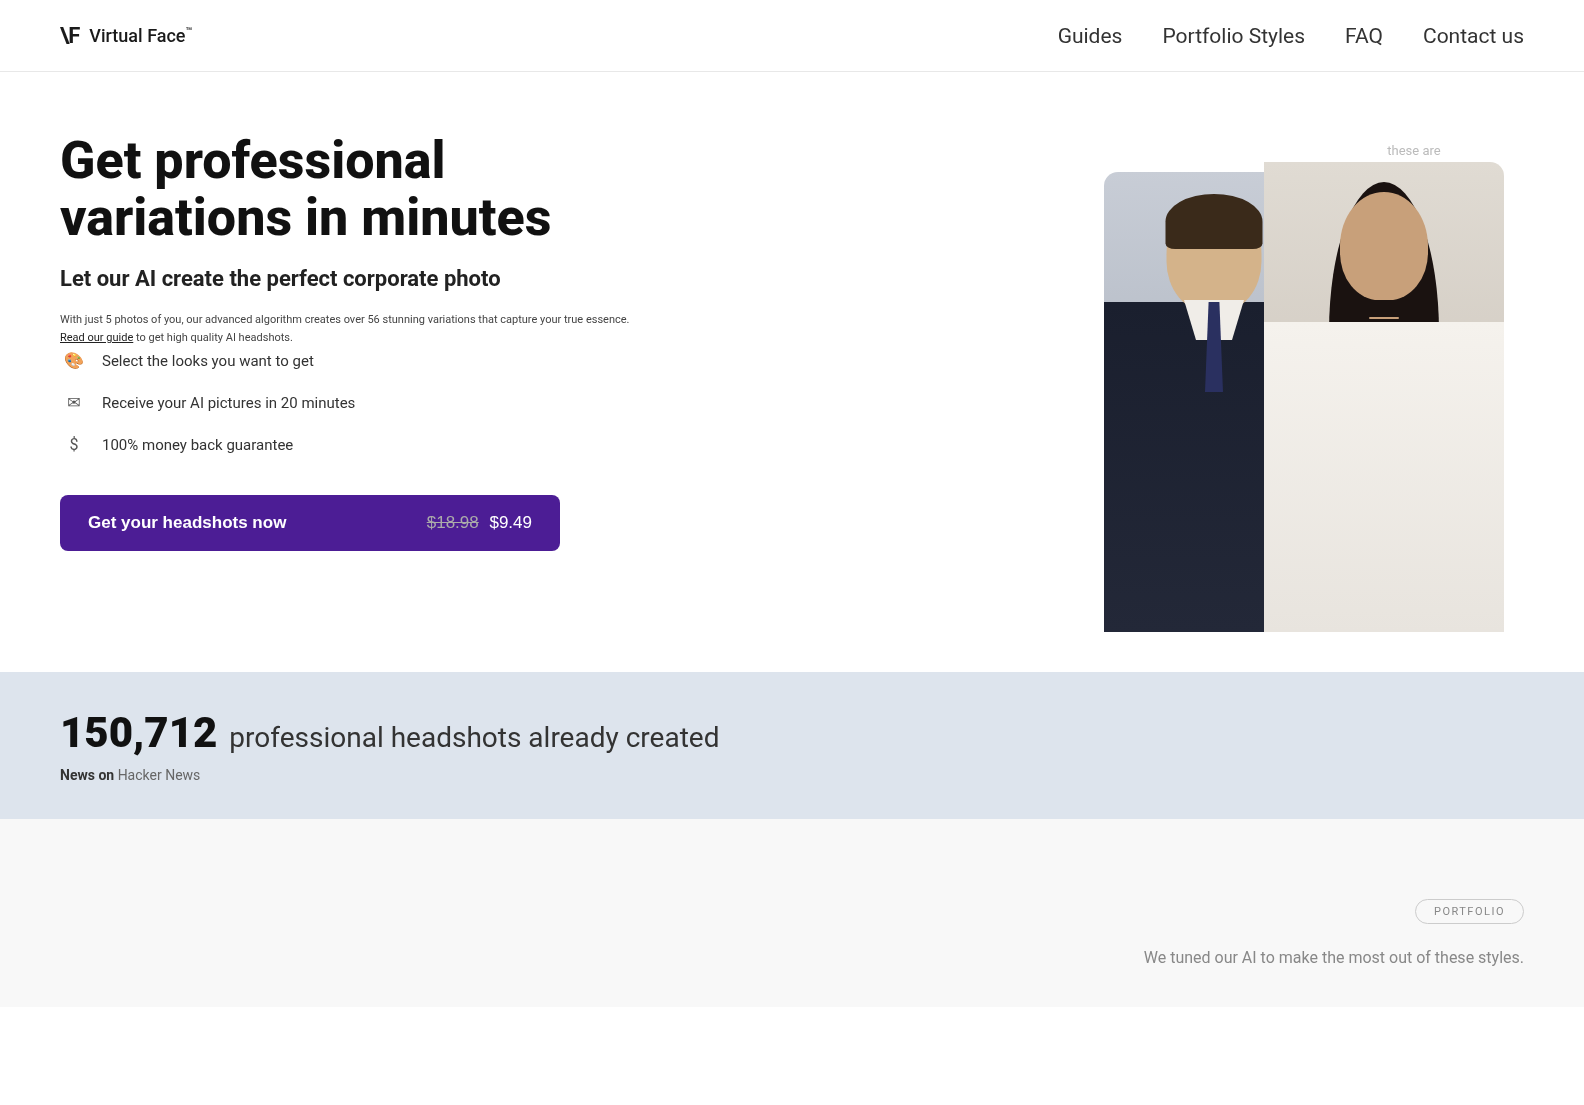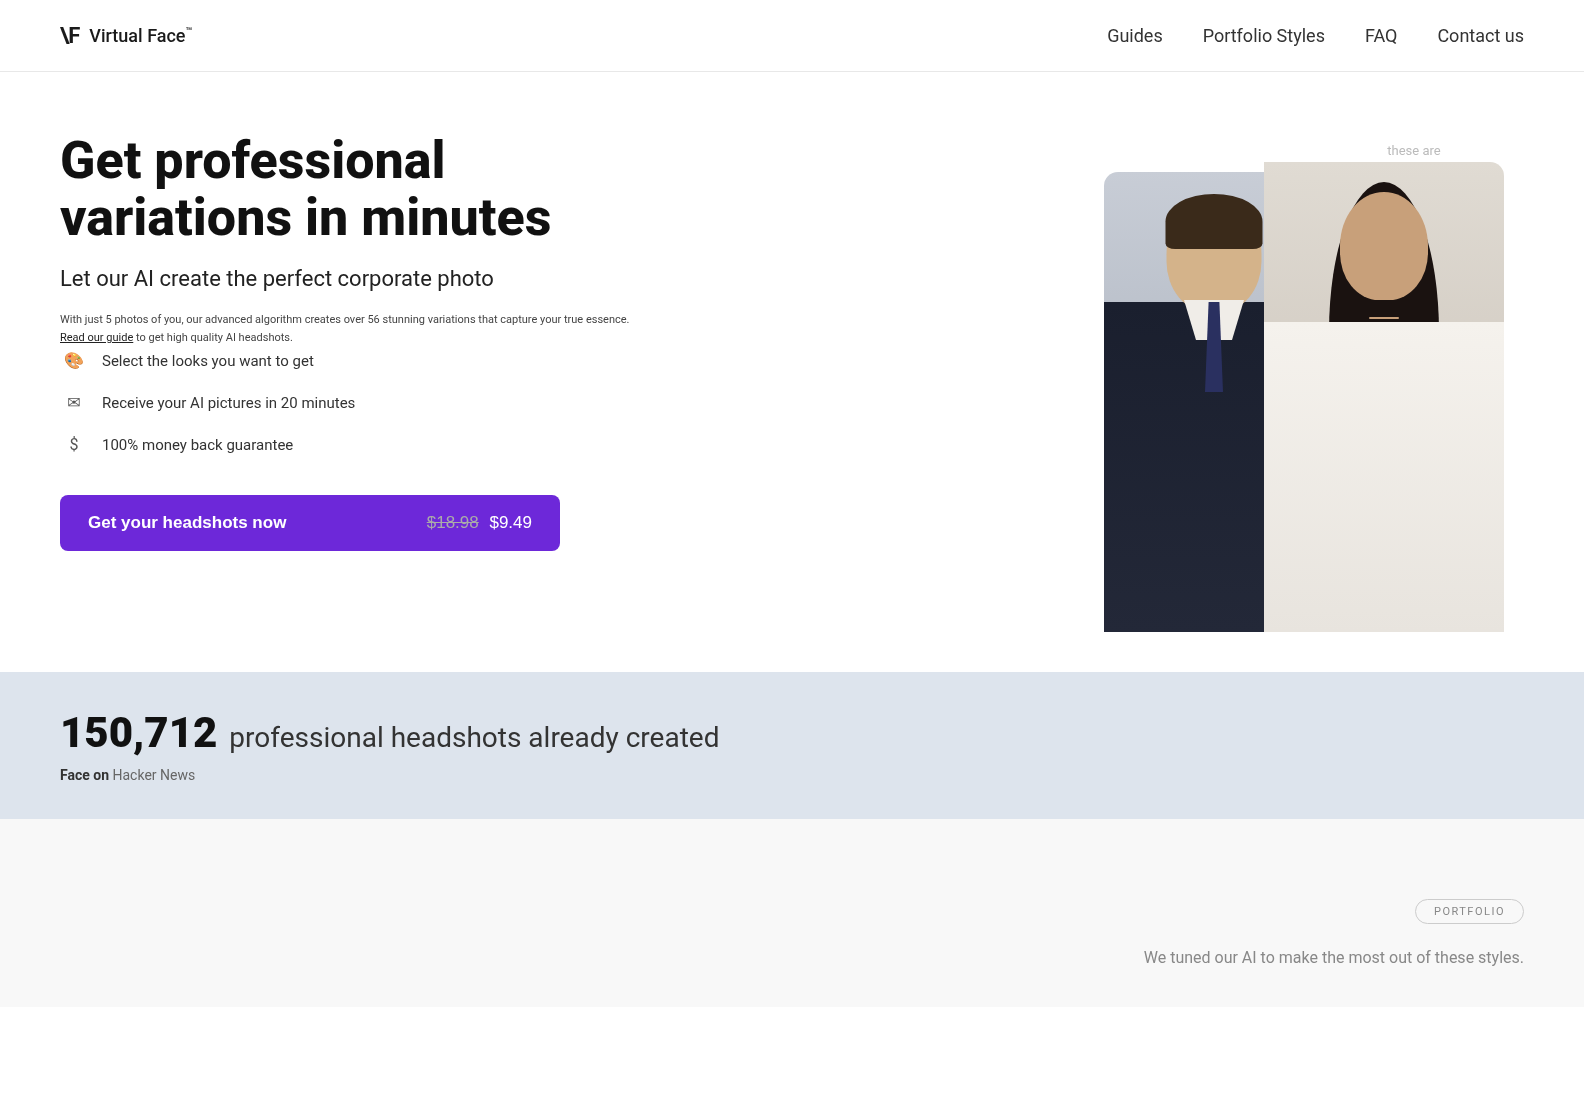--- a/index.html
+++ b/index.html
@@ -9,38 +9,38 @@
     nav {
       display: flex; align-items: center; justify-content: space-between;
       padding: 0 60px; height: 72px; border-bottom: 1px solid #e8e8e8;
       background: #fff;
     }
     .logo { display: flex; align-items: center; gap: 10px; text-decoration: none; color: #1a1a1a; }
     .logo-mark { font-size: 22px; font-weight: 700; letter-spacing: -1px; }
     .logo-text { font-size: 18px; font-weight: 500; }
     .logo-tm { font-size: 11px; vertical-align: super; }
     .nav-links { display: flex; align-items: center; gap: 40px; }
-    .nav-link { text-decoration: none; color: #333; font-size: 18px; font-weight: 400; }
+    .nav-link { text-decoration: none; color: #333; font-size: 21px; font-weight: 400; }
 
     
     .hero {
       display: flex; align-items: flex-start; justify-content: space-between;
       padding: 60px 60px 0 60px; min-height: 600px; overflow: hidden; background: #fff;
     }
     .hero-left { max-width: 580px; flex-shrink: 0; }
     .hero-h1 { font-size: 52px; font-weight: 800; line-height: 1.1; margin-bottom: 20px; color: #111; }
-    .hero-sub { font-size: 22px; font-weight: 400; color: #222; margin-bottom: 20px; margin-top: 13px; }
+    .hero-sub { font-size: 22px; font-weight: 700; color: #222; margin-bottom: 20px; margin-top: 13px; }
     .hero-desc { font-size: 11px; color: #444; line-height: 1.6; }
     .hero-desc a { color: #222; }
     .features { list-style: none; margin-bottom: 36px; display: flex; flex-direction: column; gap: 14px; }
     .feature-item { display: flex; align-items: center; gap: 14px; font-size: 15px; color: #333; }
     .feature-icon { width: 28px; height: 28px; display: flex; align-items: center; justify-content: center; font-size: 16px; color: #555; flex-shrink: 0; }
     .cta-btn {
       display: flex; align-items: center; justify-content: space-between;
-      background: #6d28d9; color: #fff; border: none; border-radius: 8px;
+      background: #4c1d95; color: #fff; border: none; border-radius: 8px;
       padding: 18px 28px; font-size: 17px; font-weight: 600; cursor: pointer;
       width: 500px; max-width: 100%;
     }
     .cta-btn .price-old { text-decoration: line-through; color: #aaa; font-weight: 400; margin-right: 6px; }
     .cta-btn .price-new { color: #fff; font-weight: 400; }
 
     
     .hero-right {
       position: relative; flex: 1; display: flex; justify-content: flex-end;
       align-items: flex-end; min-height: 500px;
@@ -170,21 +170,21 @@
     </div>
   </div>
 </section>
 
 <section class="stats-banner">
   <div>
     <span class="stats-number">150,712</span>
     <span class="stats-text">professional headshots already created</span>
   </div>
   <p class="seen-on">
-    <strong>Face on</strong>
+    <strong>News on</strong>
     <span>Hacker News</span>
   </p>
 </section>
 
 <section class="portfolio-section">
   <div class="portfolio-badge">PORTFOLIO</div>
   <p class="portfolio-sub">We tuned our AI to make the most out of these styles.</p>
 </section>
 
 </body></html>

